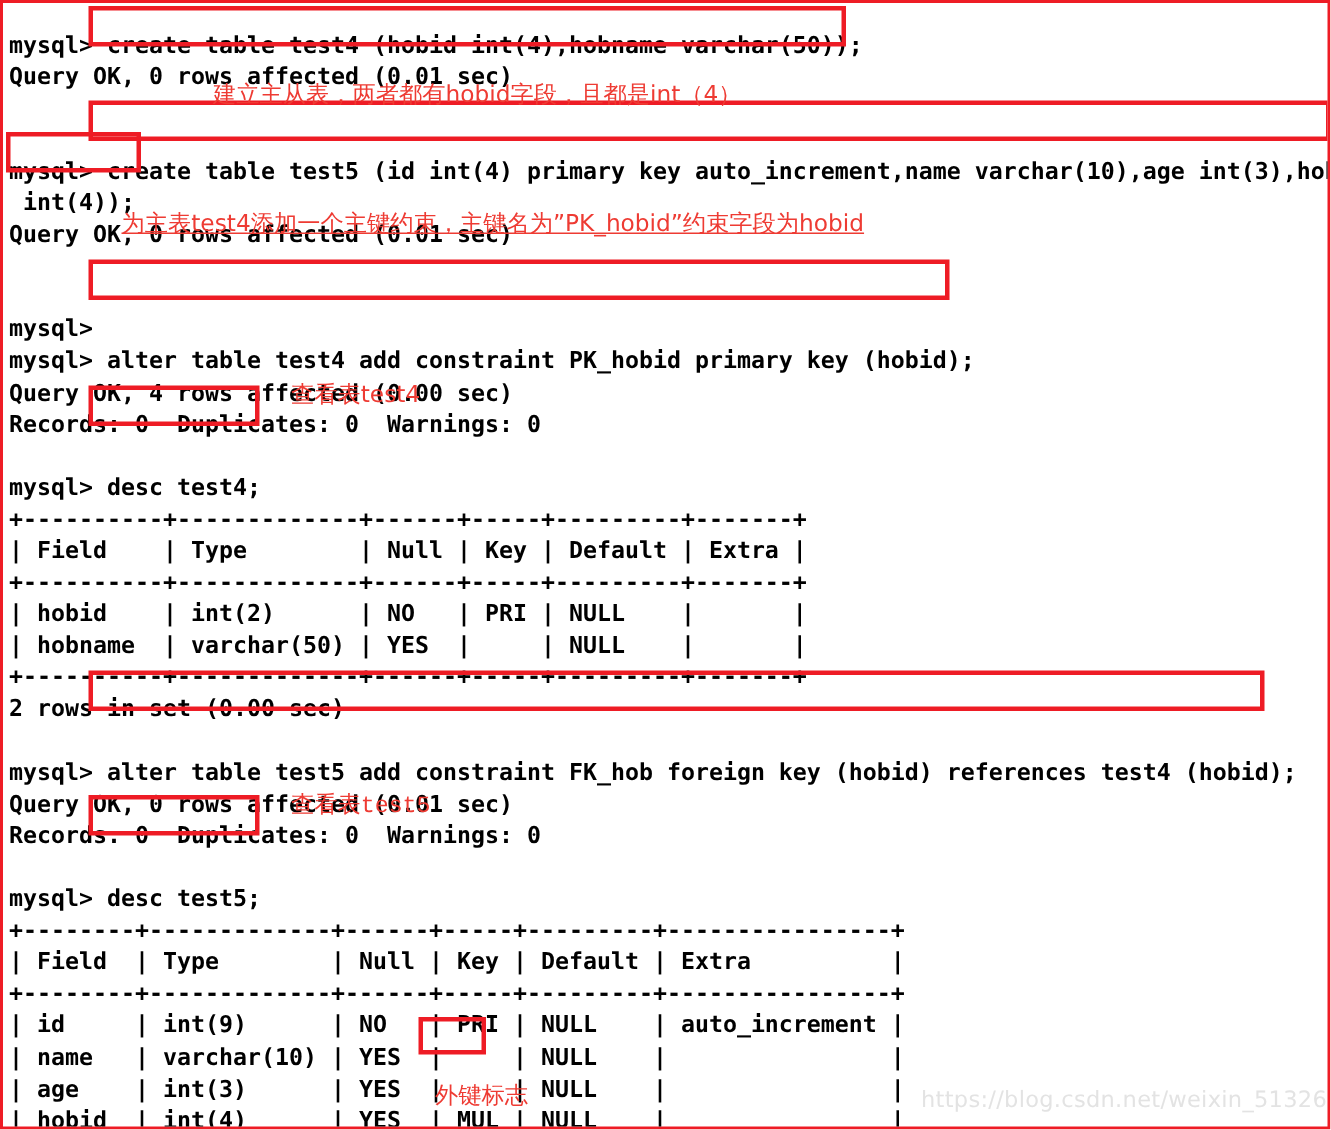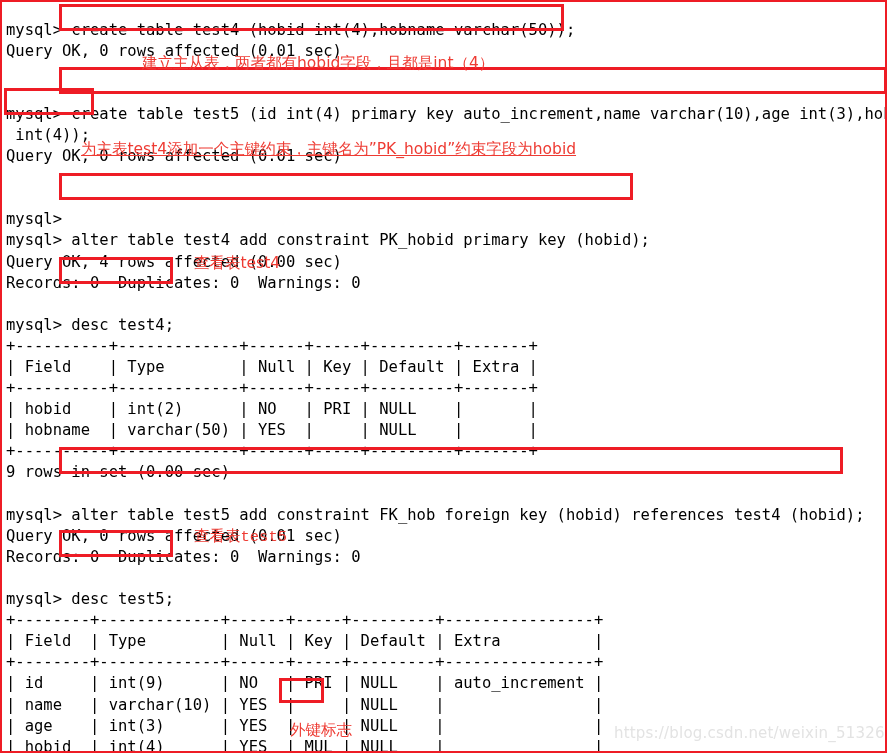--- a/index.html
+++ b/index.html
@@ -25,21 +25,21 @@
     width: 887px;
     padding: 2px 0 0 4px;
     box-sizing: border-box;
     font-family: "DejaVu Sans Mono", "Liberation Mono", monospace;
     font-size: 15.5px;
     line-height: 21.1px;
     color: #000000;
     white-space: pre;
     letter-spacing: 0px;
   }
-  .line { height: 21.1px; white-space: pre; }
+  .line { height: 21.1px; white-space: pre; font-weight: bold; }
 
   
   .rbox {
     position: absolute;
     border: 3px solid #ee1c25;
     box-sizing: border-box;
     pointer-events: none;
     background: transparent;
   }
 
@@ -82,21 +82,21 @@
 <span class="line">Query OK, 4 rows affected (0.00 sec)</span>
 <span class="line">Records: 0  Duplicates: 0  Warnings: 0</span>
 <span class="line"></span>
 <span class="line">mysql&gt; desc test4;</span>
 <span class="line">+----------+-------------+------+-----+---------+-------+</span>
 <span class="line">| Field    | Type        | Null | Key | Default | Extra |</span>
 <span class="line">+----------+-------------+------+-----+---------+-------+</span>
 <span class="line">| hobid    | int(2)      | NO   | PRI | NULL    |       |</span>
 <span class="line">| hobname  | varchar(50) | YES  |     | NULL    |       |</span>
 <span class="line">+----------+-------------+------+-----+---------+-------+</span>
-<span class="line">9 rows in set (0.00 sec)</span>
+<span class="line">2 rows in set (0.00 sec)</span>
 <span class="line"></span>
 <span class="line">mysql&gt; alter table test5 add constraint FK_hob foreign key (hobid) references test4 (hobid);</span>
 <span class="line">Query OK, 0 rows affected (0.01 sec)</span>
 <span class="line">Records: 0  Duplicates: 0  Warnings: 0</span>
 <span class="line"></span>
 <span class="line">mysql&gt; desc test5;</span>
 <span class="line">+--------+-------------+------+-----+---------+----------------+</span>
 <span class="line">| Field  | Type        | Null | Key | Default | Extra          |</span>
 <span class="line">+--------+-------------+------+-----+---------+----------------+</span>
 <span class="line">| id     | int(9)      | NO   | PRI | NULL    | auto_increment |</span>

